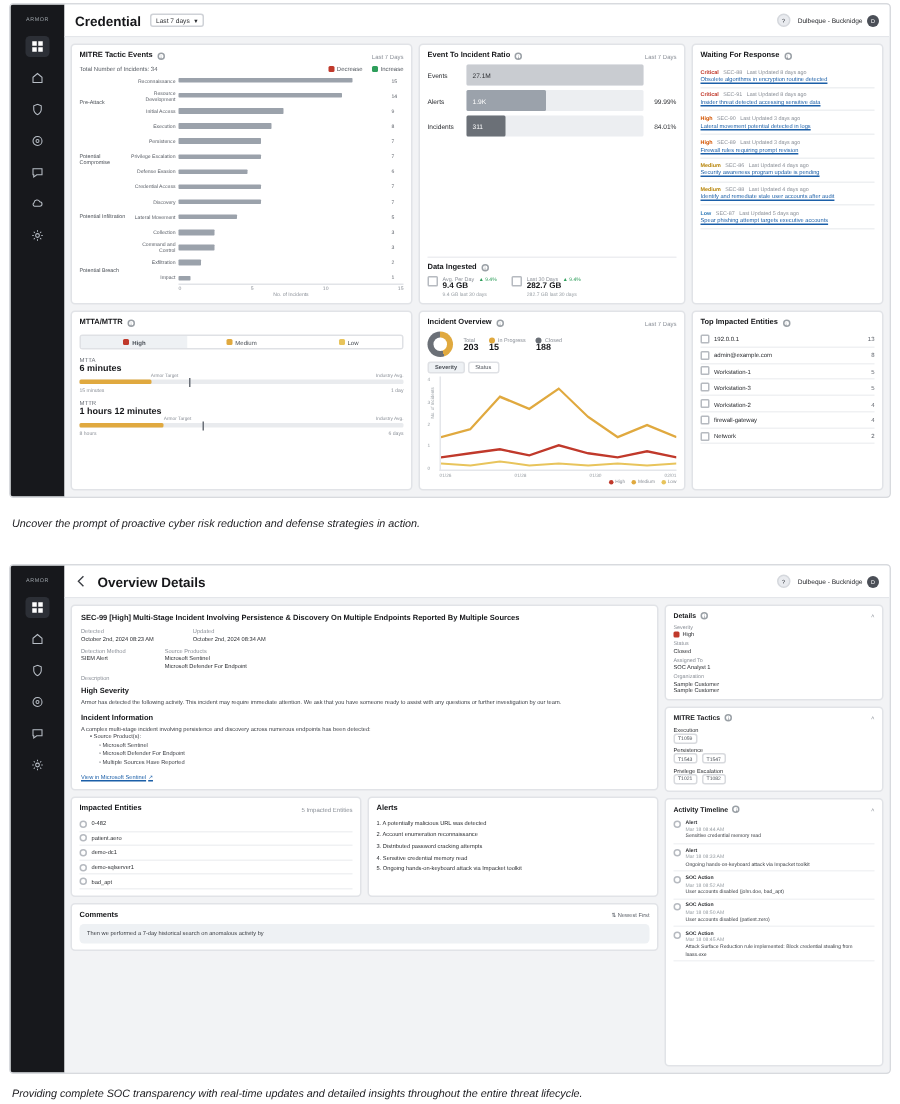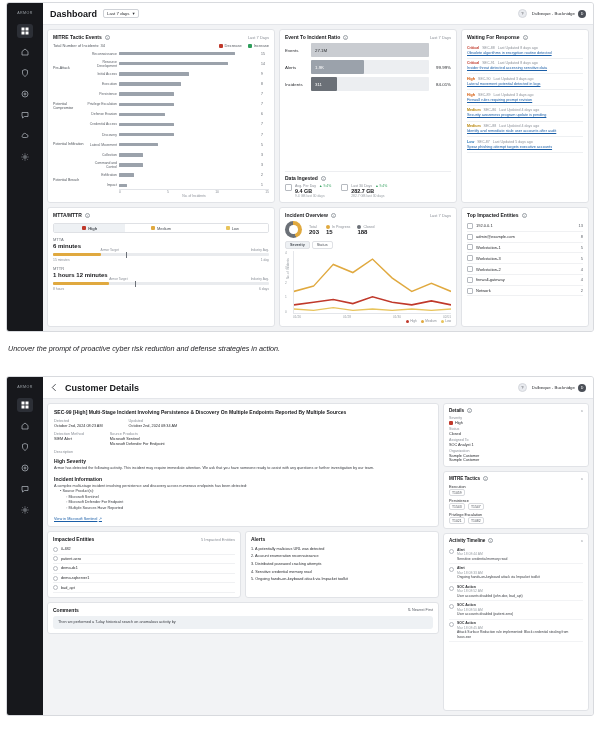--- a/index.html
+++ b/index.html
@@ -293,21 +293,21 @@
       <div class="rail-btn">
         <svg viewBox="0 0 16 16" fill="none" stroke="currentColor" stroke-width="1.4">
             <circle cx="8" cy="8" r="2.5"></circle>
             <path d="M8 1v2M8 13v2M1 8h2M13 8h2M3 3l1.5 1.5M11.5 11.5L13 13M13 3l-1.5 1.5M4.5 11.5L3 13"></path>
           </svg>
       </div>
       <div class="rail-spacer"></div>
     </div>
 
     <div class="topbar">
-      <div class="page-title">Dashboard</div>
+      <div class="page-title">Credential</div>
       <div class="pill-select">
         <span>Last 7 days</span>
         <span>▾</span>
       </div>
       <div class="topbar-right">
         <div class="round-icon">?</div>
         <div class="user-chip">
           <span>Dulbeque - Bucknidge</span>
           <span class="avatar">D</span>
         </div>
@@ -804,21 +804,21 @@
       </div>
       <div class="rail-spacer"></div>
     </div>
 
     <div class="topbar">
       <div class="back-arrow">
         <svg viewBox="0 0 16 16" fill="none" stroke="currentColor" stroke-width="1.6">
             <path d="M10 2L4 8l6 6"></path>
           </svg>
       </div>
-      <div class="page-title">Customer Details</div>
+      <div class="page-title">Overview Details</div>
       <div class="topbar-right">
         <div class="round-icon">?</div>
         <div class="user-chip">
           <span>Dulbeque - Bucknidge</span>
           <span class="avatar">D</span>
         </div>
       </div>
     </div>
 
     <div class="inc-body">
@@ -1012,14 +1012,15 @@
                 <span class="tl-time">Mar 18  08:45 AM</span><br>
                 <span>Attack Surface Reduction rule implemented: Block credential stealing from lsass.exe</span>
               </span>
             </div>
           </div>
         </div>
       </div>
     </div>
   </div>
 
+  <div class="caption" id="caption-incident">Providing complete SOC transparency with real-time updates and detailed insights throughout the entire threat lifecycle.</div>
 
 </div>
 
 </body></html>

